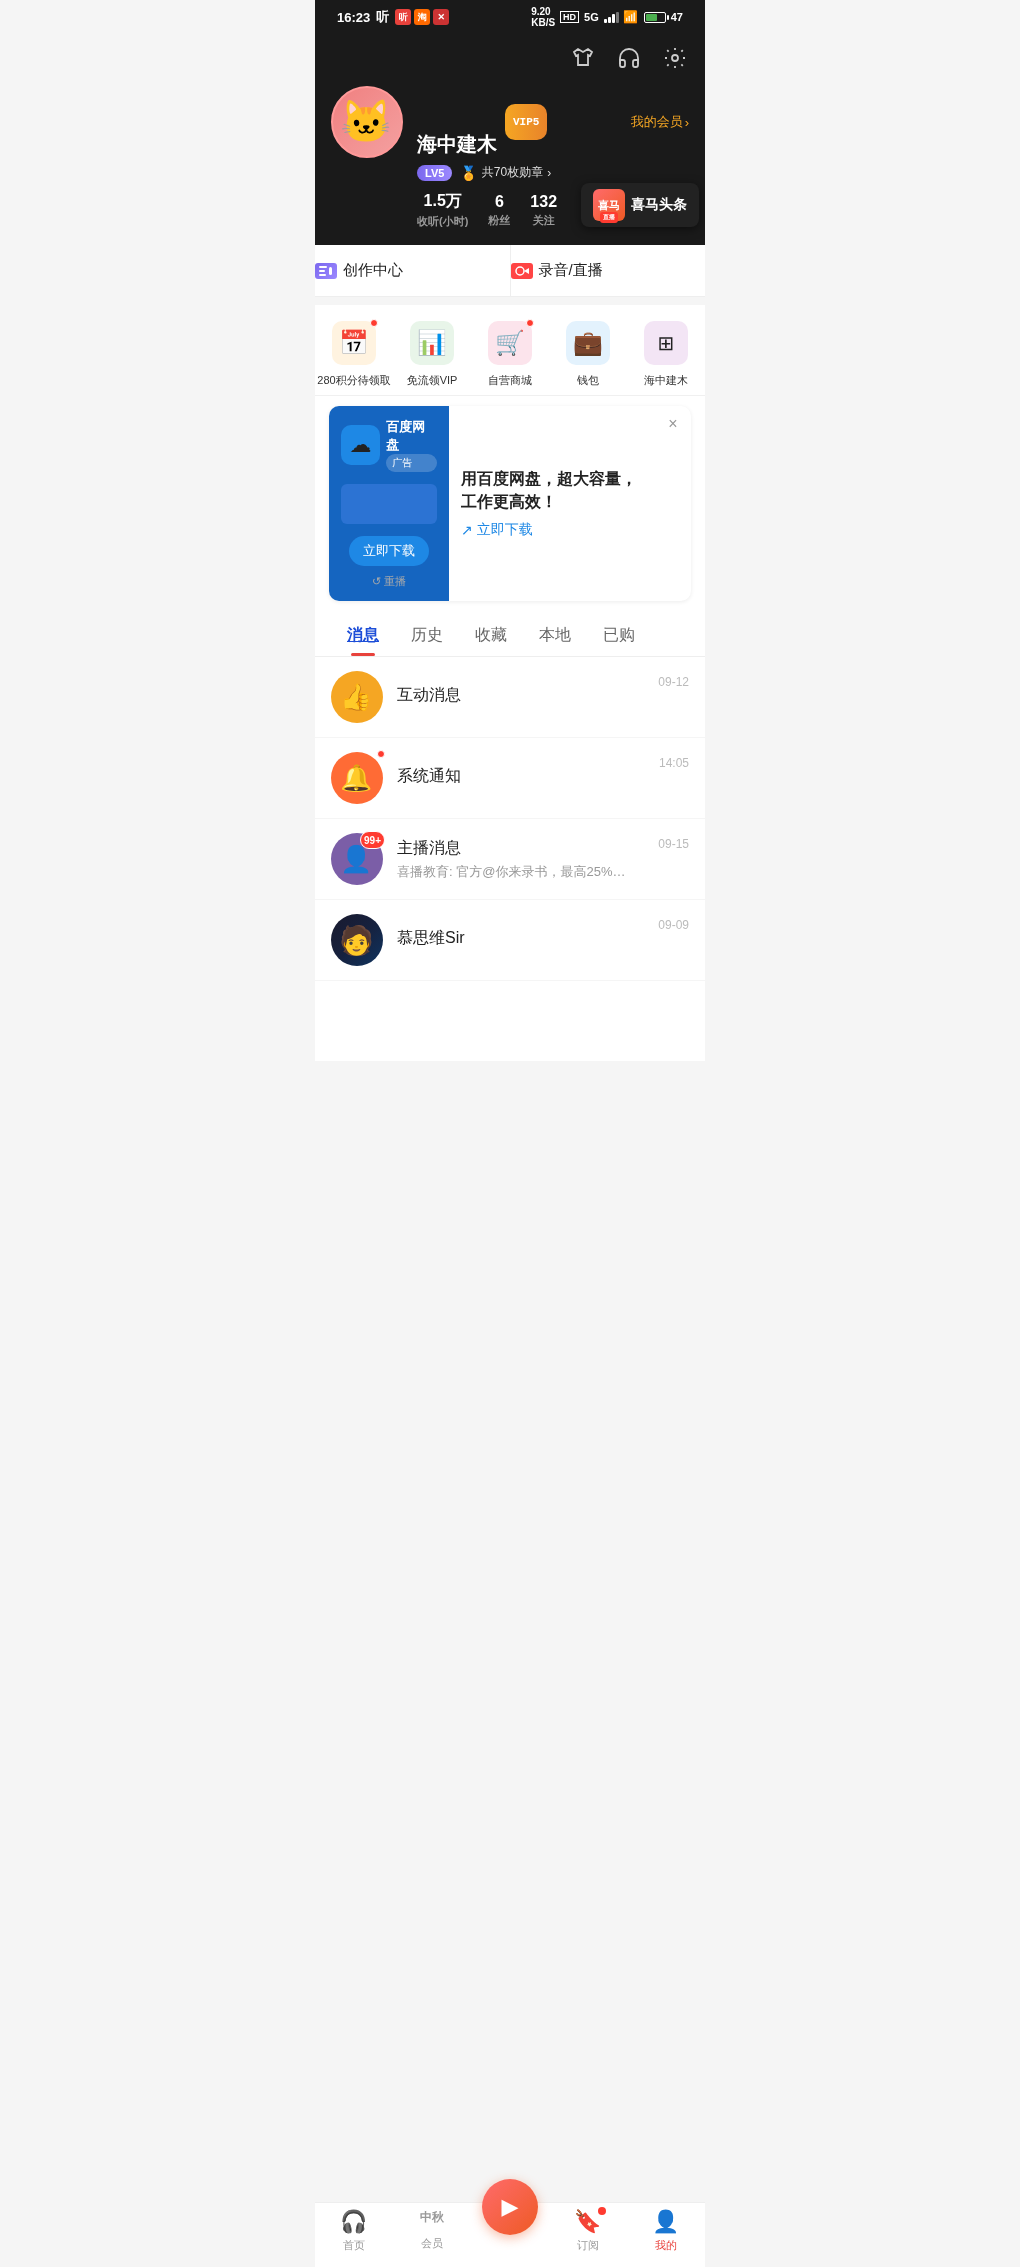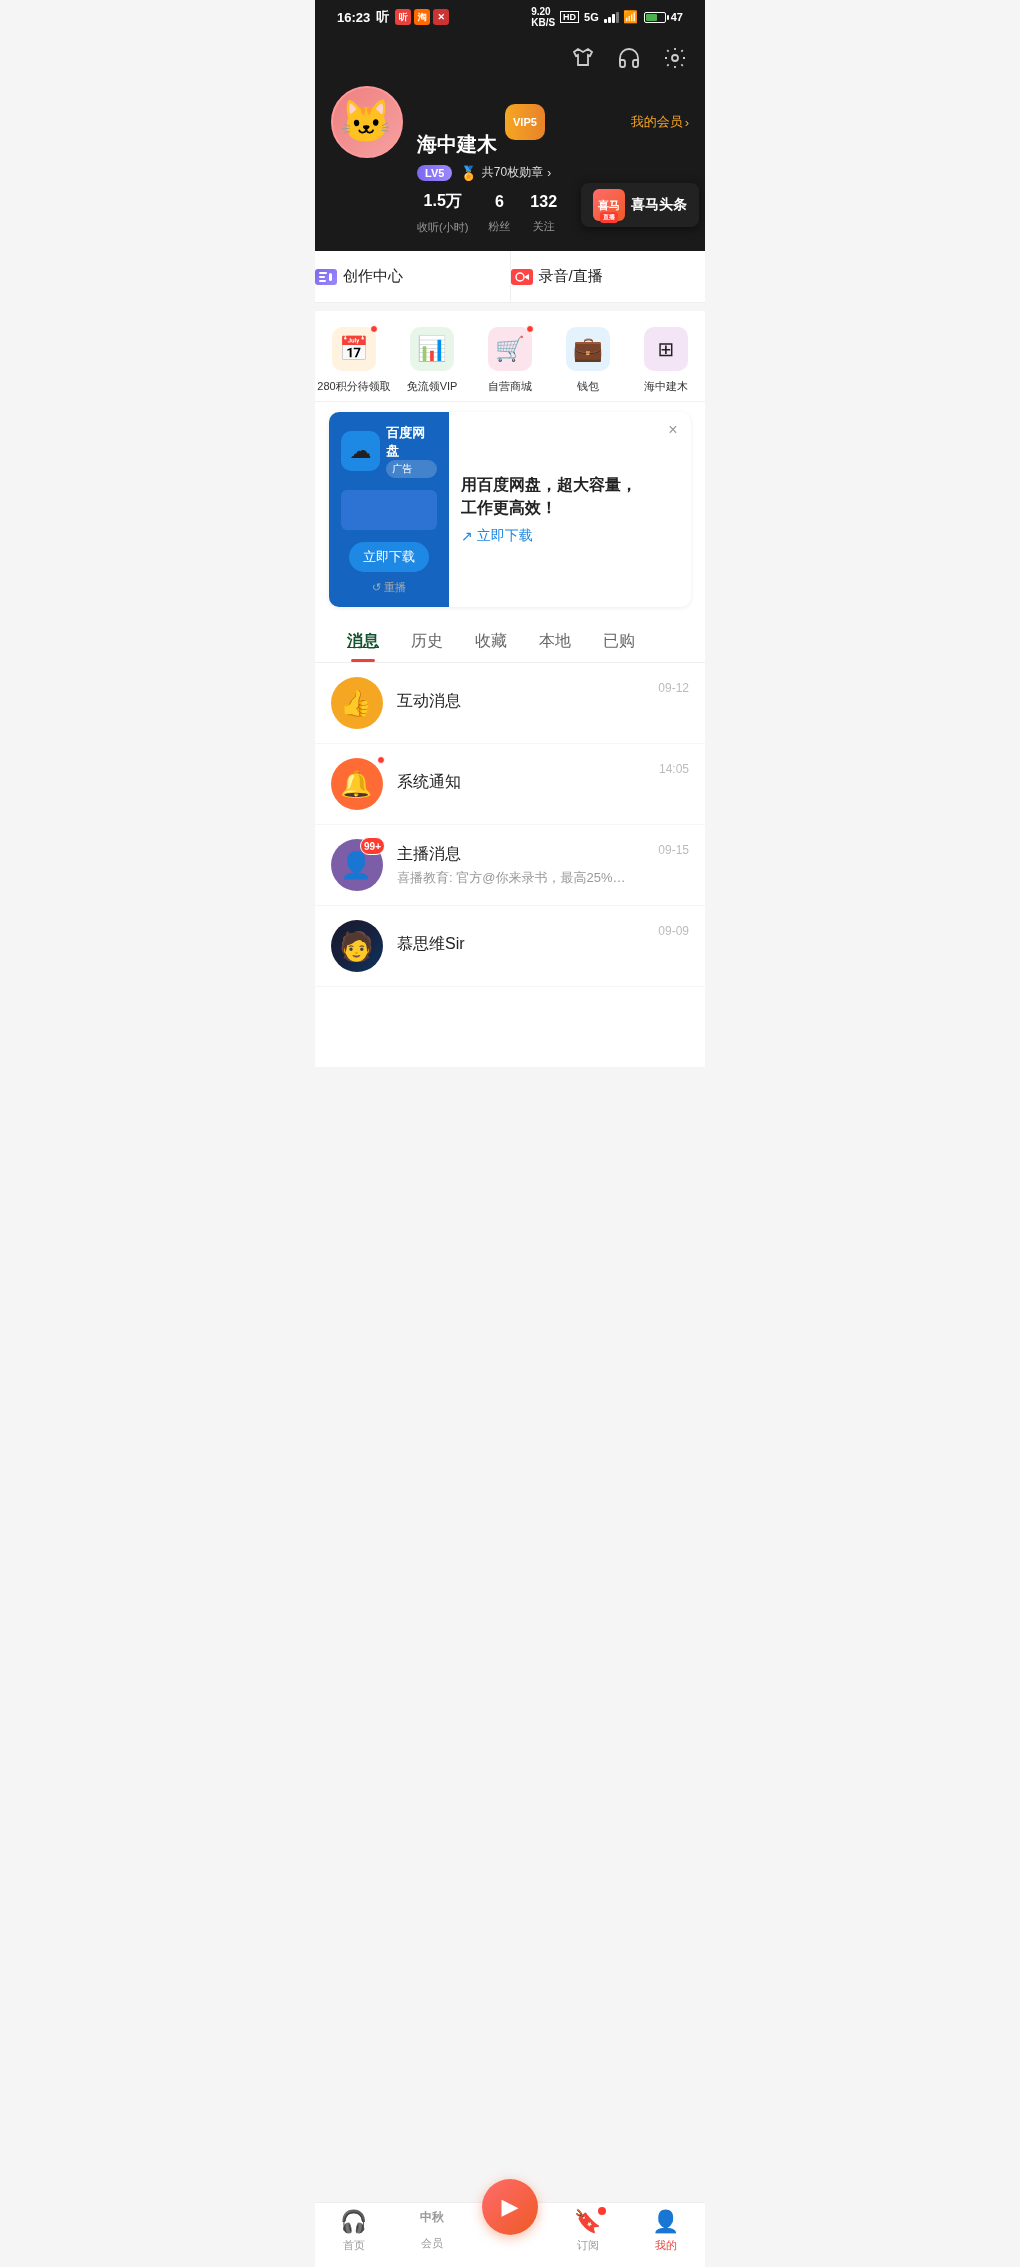--- a/index.html
+++ b/index.html
@@ -93,21 +93,21 @@
     .profile-name-row {
       display: flex; align-items: center; gap: 8px;
       margin-bottom: 6px;
     }
     .profile-name {
       font-size: 20px; font-weight: bold; color: #fff; margin-top: 45px;
     }
     .vip-badge {
       background: linear-gradient(90deg, #f5a623, #e8832a);
       color: #fff; font-size: 11px; font-weight: bold;
-      padding: 12px 8px; border-radius: 10px;
+      padding: 12px 8px; border-radius: 10px; font-family: Liberation Mono, monospace;
     }
     .my-member {
       margin-left: auto; color: #f5a623; font-size: 13px;
       display: flex; align-items: center; gap: 2px;
     }
     .level-medals {
       display: flex; align-items: center; gap: 8px;
       margin-bottom: 10px;
     }
     .level-badge {
@@ -119,21 +119,21 @@
       display: flex; align-items: center; gap: 4px;
       color: #ddd; font-size: 12px;
     }
     .medal-icon { font-size: 14px; color: #f5a623; }
     .stats-row {
       display: flex; gap: 20px; align-items: center;
       position: relative;
     }
     .stat-item { text-align: center; }
     .stat-num { color: #fff; font-size: 16px; font-weight: bold; }
-    .stat-label { color: #999; font-size: 11px; margin-top: 8px; }
+    .stat-label { color: #999; font-size: 11px; margin-top: 2px; font-weight: bold; }
 
     
     .xima-popup {
       position: absolute;
       right: -10px;
       top: -8px;
       background: #222;
       border-radius: 8px;
       display: flex;
       align-items: center;
@@ -270,21 +270,21 @@
       padding: 0 16px;
       border-bottom: 1px solid #eee;
       margin-top: 10px;
     }
     .tab-item {
       padding: 14px 16px 10px;
       font-size: 16px; color: #666; cursor: pointer;
       position: relative;
     }
     .tab-item.active {
-      color: #14532d; font-weight: bold; text-decoration: underline;
+      color: #1d4ed8; font-weight: bold; text-decoration: underline;
     }
     .tab-item.active::after {
       content: '';
       position: absolute; bottom: 0; left: 50%; transform: translateX(-50%);
       width: 24px; height: 3px; background: #e8423c; border-radius: 2px;
     }
 
     
     .message-list { background: #fff; }
     .message-item {

